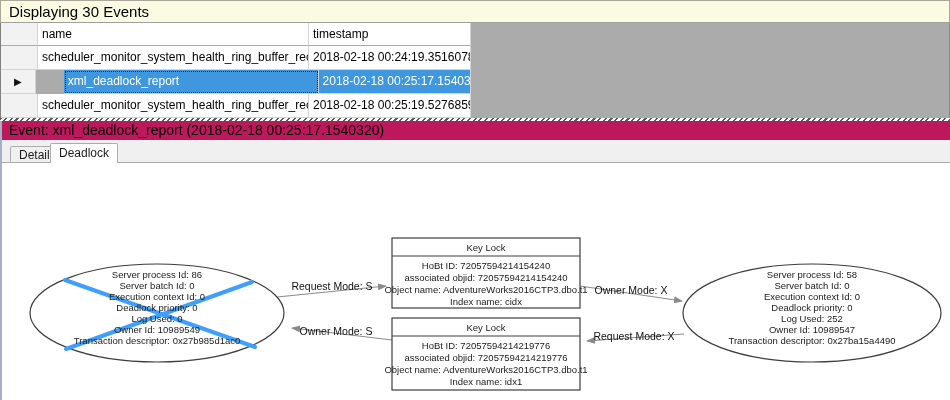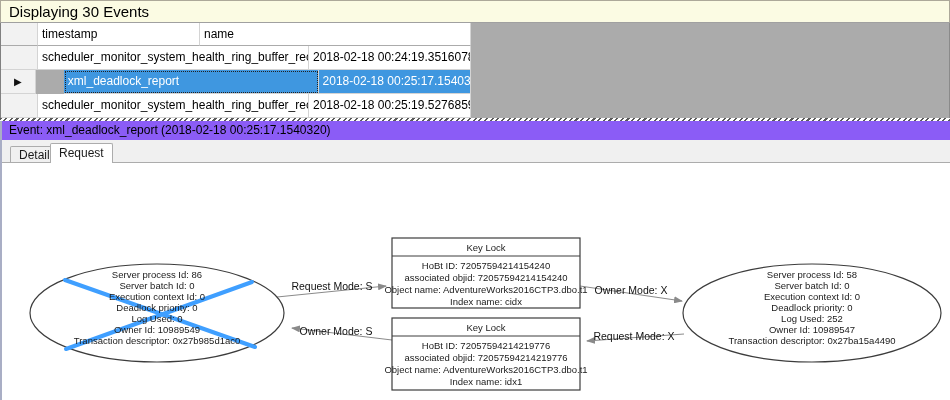--- a/index.html
+++ b/index.html
@@ -39,21 +39,21 @@
   
   .splitter {
     position:absolute; left:0; top:118px; width:950px; height:3px;
     background:repeating-linear-gradient(135deg,#5a5a5a 0 1.5px,#ffffff 1.5px 4px);
   }
 
   
   .lower { position:absolute; left:0; top:121px; width:950px; height:279px;
            background:#f0f0f0; border-left:2px solid #a9aec5; }
   .eventbar { position:absolute; left:0; top:0; width:948px; height:19px;
-              font-size:12px; color:#000; padding-left:7px; line-height:18px; background:#8b5cf6; }
+              font-size:14px; color:#000; padding-left:7px; line-height:18px; background:#be185d; }
   .tabs { position:absolute; left:0; top:19px; width:948px; height:23px; background:#f0f0f0; }
   .tabs .baseline { position:absolute; left:0; bottom:0; width:100%; height:1px; background:#acacac; z-index:1; }
   .tab { position:absolute; bottom:0; font-size:12px; color:#1a1a1a; text-align:center;
          border:1px solid #acacac; border-bottom:none; border-radius:2px 2px 0 0; padding:0 8px; }
   .tab-inactive { left:8px;  height:17px; line-height:16px; background:#f0f0f0; z-index:0; }
   .tab-active   { left:48px; height:20px; line-height:19px; background:#fff; z-index:2; }
   .tabcontent { position:absolute; left:0; top:42px; width:948px; height:237px; background:#fff; }
 
   
   svg text { font-family:"Liberation Sans", sans-serif; }
@@ -68,22 +68,22 @@
 
 <div id="app">
 
   <div class="infobar">
     <span>Displaying 30 Events</span>
   </div>
 
   <div class="grid">
     <div class="grid-row hdr-row">
       <div class="cell c-sel"></div>
+      <div class="cell c-name">name</div>
       <div class="cell c-time">timestamp</div>
-      <div class="cell c-name">name</div>
     </div>
 
     <div class="grid-row r1">
       <div class="cell c-sel"></div>
       <div class="cell c-name">scheduler_monitor_system_health_ring_buffer_recorded</div>
       <div class="cell c-time">2018-02-18 00:24:19.3516078</div>
     </div>
 
     <div class="grid-row r2 row-selected">
       <div class="cell c-sel">
@@ -103,21 +103,21 @@
   <div class="splitter"></div>
 
   <div class="lower">
     <div class="eventbar">
       <span>Event: xml_deadlock_report (2018-02-18 00:25:17.1540320)</span>
     </div>
 
     <div class="tabs">
       <div class="baseline"></div>
       <div class="tab tab-inactive">Details</div>
-      <div class="tab tab-active">Request</div>
+      <div class="tab tab-active">Deadlock</div>
     </div>
 
     <div class="tabcontent">
       <svg width="948" height="237" viewBox="0 0 948 237">
         <defs>
           <marker id="arrow" markerWidth="9" markerHeight="7" refX="8" refY="3.5" orient="auto" markerUnits="userSpaceOnUse">
             <path d="M0,0 L9,3.5 L0,7 Z" fill="#8a8a8a"></path>
           </marker>
         </defs>
 

